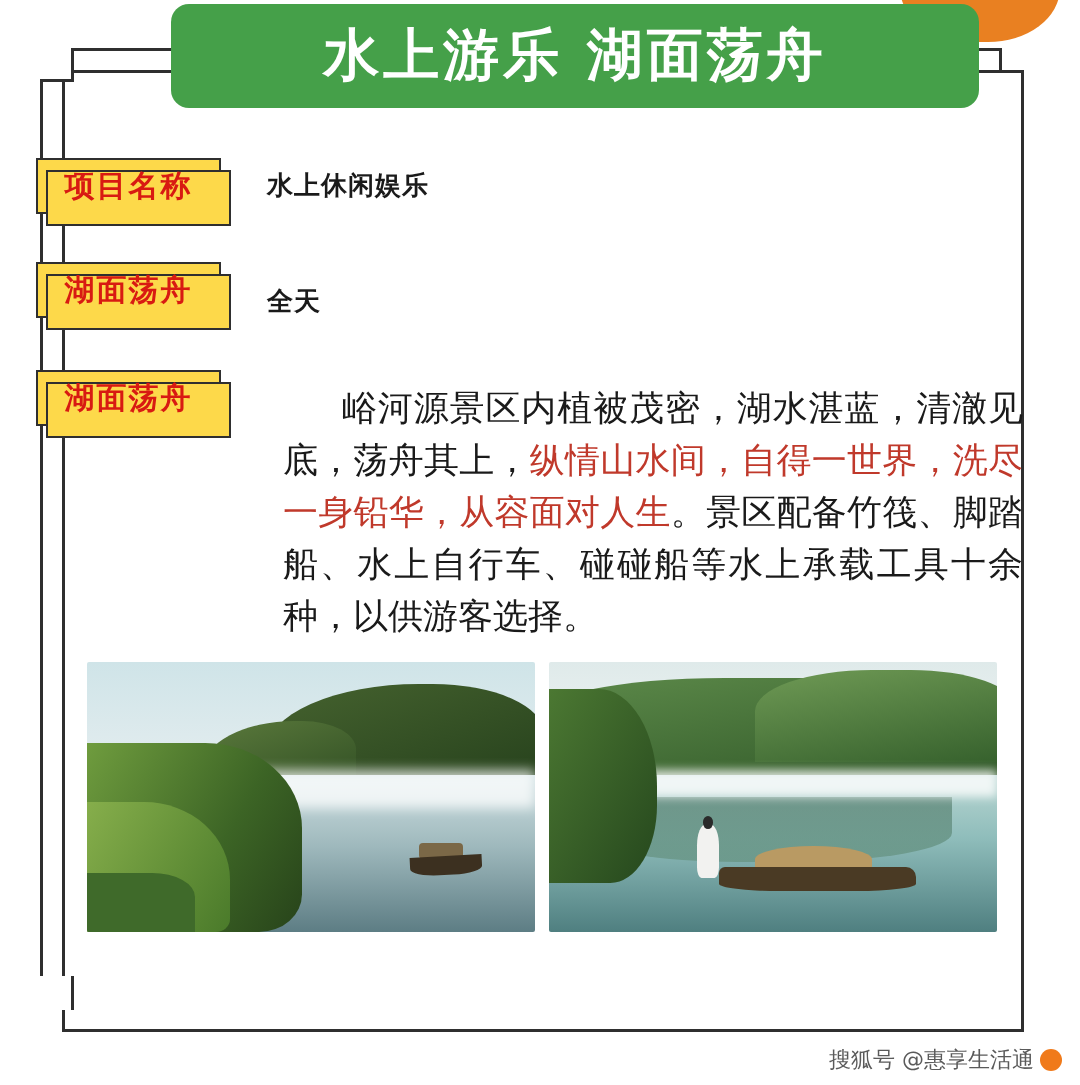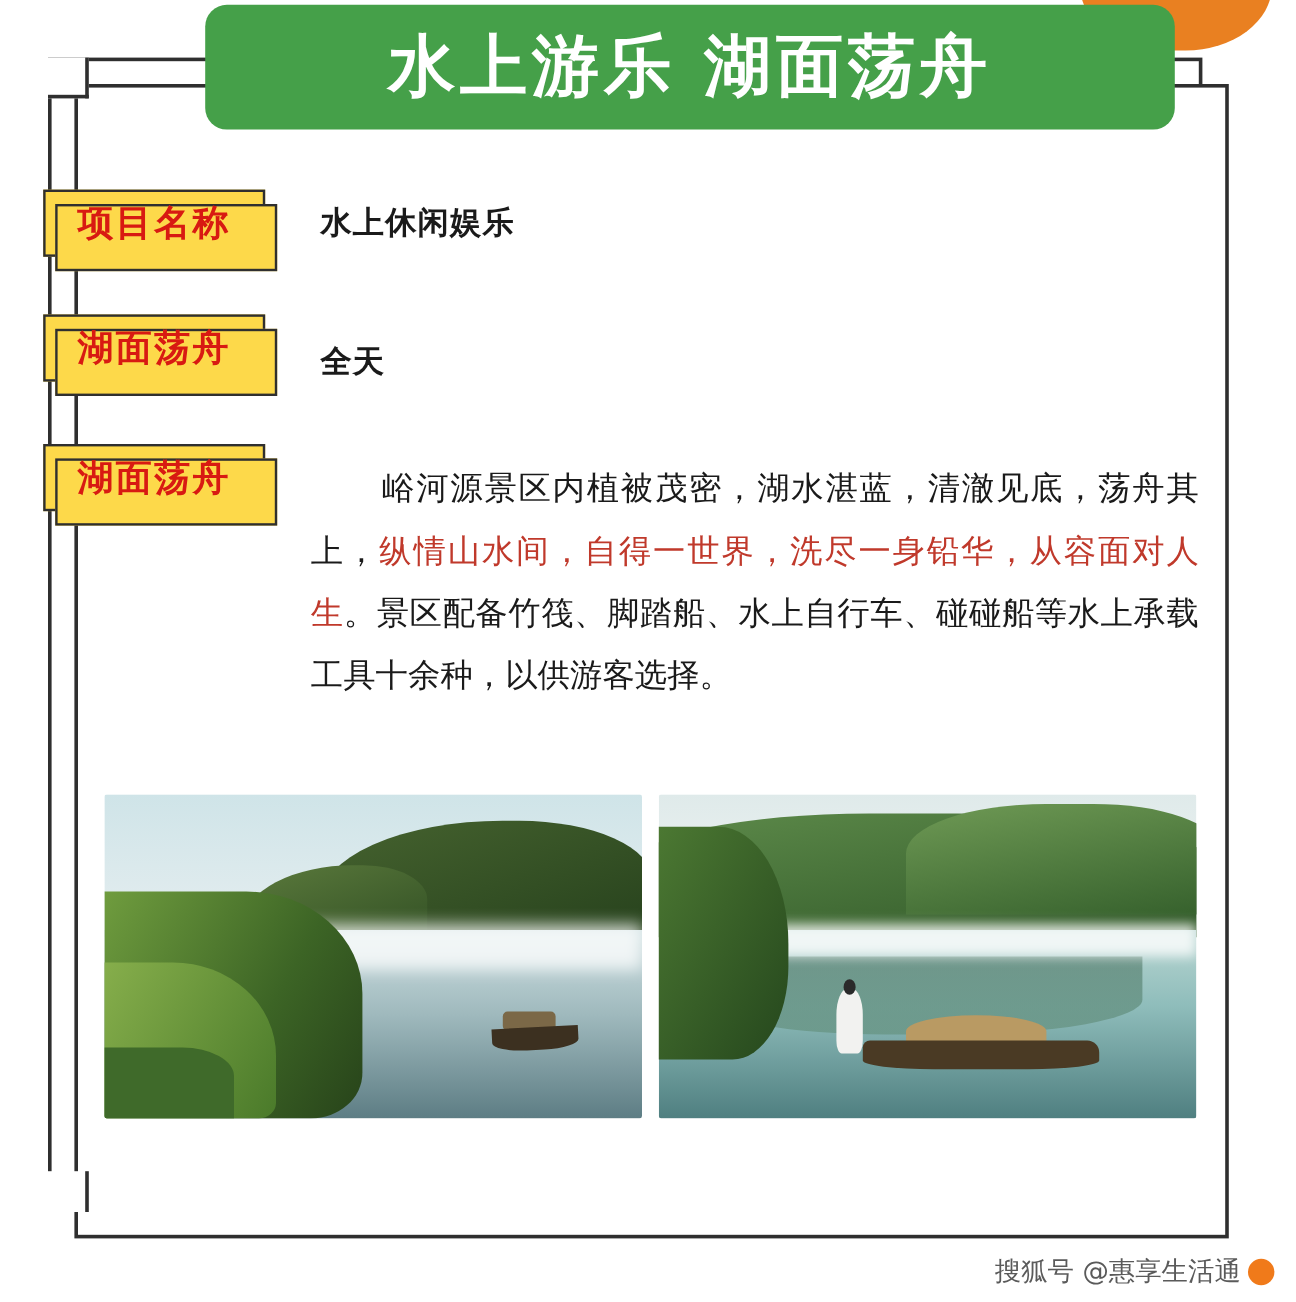--- a/index.html
+++ b/index.html
@@ -144,24 +144,24 @@
     font-size: 26px;
     color: #1a1a1a;
     font-weight: bold;
     font-family: "DejaVu Sans", "Liberation Sans", sans-serif;
     letter-spacing: 1px;
   }
 
   
   .desc {
     position: absolute;
-    left: 197px;
+    left: 221px;
     top: 312px;
     width: 740px;
-    font-size: 27px;
+    font-size: 35px;
     line-height: 52px;
     color: #1a1a1a;
     text-align: justify;
     font-family: "DejaVu Sans", "Liberation Sans", sans-serif;
   }
   .desc .indent { display: inline-block; width: 58px; }
   .desc .hl { color: #c0392b; }
 
   
   .photos {

